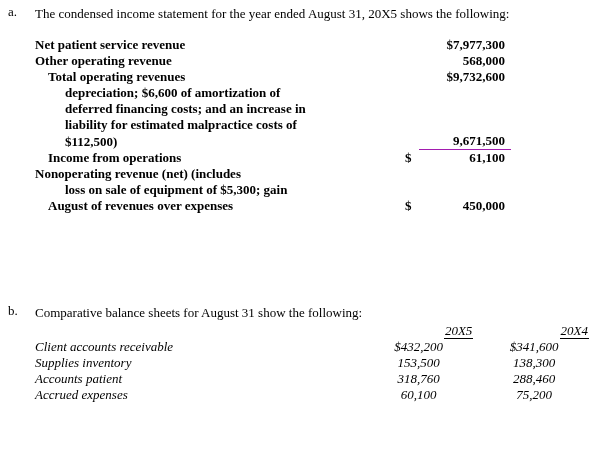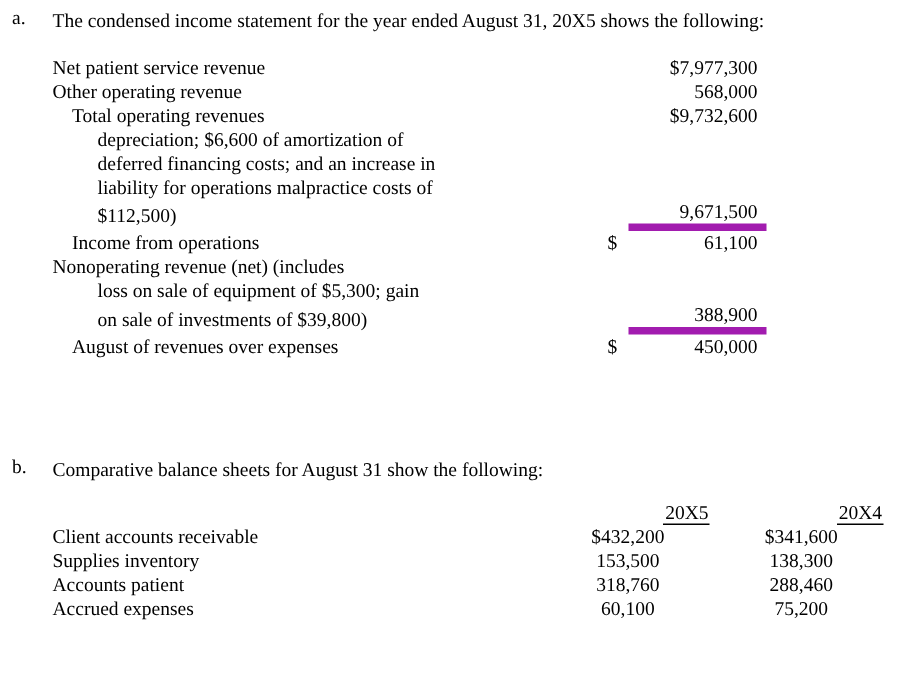--- a/index.html
+++ b/index.html
@@ -62,21 +62,21 @@
     white-space: nowrap;
   }
   .c-label   { width: 340px; }
   .c-cur     { width: 14px; text-align: left; }
   .c-amt     { width: 86px; text-align: right; padding-right: 6px !important; }
 
   .ind0 { padding-left: 0 !important; }
   .ind1 { padding-left: 13px !important; }
   .ind2 { padding-left: 30px !important; }
 
-  .rule-under-amt .c-amt { border-bottom: 5px solid #a21caf; }
+  .rule-under-amt .c-amt { border-bottom: 1px solid #a21caf; }
 
   
   .bs {
     border-collapse: collapse;
     table-layout: fixed;
   }
   .bs td, .bs th {
     padding: 0;
     font-size: 13px;
     line-height: 16px;
@@ -95,21 +95,21 @@
 </head>
 <body>
 
 <div class="page">
 
   <div class="item" style="top:4px;">
     <div class="marker">a.</div>
     <div class="item-body">
       <div class="intro">The condensed income statement for the year ended August 31, 20X5 shows the following:</div>
 
-      <table class="stmt" style="margin-top:15px;">
+      <table class="stmt" style="margin-top:15px;font-weight:bold;">
         <tbody id="stmt-body">
             <tr>
               <td class="c-label ind0">Net patient service revenue</td>
               <td class="c-cur"></td>
               <td class="c-amt">$7,977,300</td>
             </tr>
             <tr>
               <td class="c-label ind0">Other operating revenue</td>
               <td class="c-cur"></td>
               <td class="c-amt">568,000</td>
@@ -123,21 +123,21 @@
               <td class="c-label ind2">depreciation; $6,600 of amortization of</td>
               <td class="c-cur"></td>
               <td class="c-amt"></td>
             </tr>
             <tr>
               <td class="c-label ind2">deferred financing costs; and an increase in</td>
               <td class="c-cur"></td>
               <td class="c-amt"></td>
             </tr>
             <tr>
-              <td class="c-label ind2">liability for operations malpractice costs of</td>
+              <td class="c-label ind2">liability for estimated malpractice costs of</td>
               <td class="c-cur"></td>
               <td class="c-amt"></td>
             </tr>
             <tr class="rule-under-amt">
               <td class="c-label ind2">$112,500)</td>
               <td class="c-cur"></td>
               <td class="c-amt">9,671,500</td>
             </tr>
             <tr>
               <td class="c-label ind1">Income from operations</td>
@@ -146,42 +146,37 @@
             </tr>
             <tr>
               <td class="c-label ind0">Nonoperating revenue (net) (includes</td>
               <td class="c-cur"></td>
               <td class="c-amt"></td>
             </tr>
             <tr>
               <td class="c-label ind2">loss on sale of equipment of $5,300; gain</td>
               <td class="c-cur"></td>
               <td class="c-amt"></td>
-            </tr>
-            <tr class="rule-under-amt">
-              <td class="c-label ind2">on sale of investments of $39,800)</td>
-              <td class="c-cur"></td>
-              <td class="c-amt">388,900</td>
             </tr>
             <tr>
               <td class="c-label ind1">August of revenues over expenses</td>
               <td class="c-cur">$</td>
               <td class="c-amt">450,000</td>
             </tr>
           </tbody>
       </table>
     </div>
   </div>
 
   <div class="item" style="top:303px;">
     <div class="marker">b.</div>
     <div class="item-body">
       <div class="intro">Comparative balance sheets for August 31 show the following:</div>
 
-      <table class="bs" style="margin-top:13px;">
+      <table class="bs" style="margin-top:2px;font-style:italic;">
         <thead id="bs-head">
             <tr>
               <th class="bs-label"></th>
               <th class="bs-num bs-head"><span>20X5</span></th>
               <th class="bs-num bs-head"><span>20X4</span></th>
             </tr>
           </thead>
         <tbody id="bs-body">
             <tr>
               <td class="bs-label">Client accounts receivable</td>

